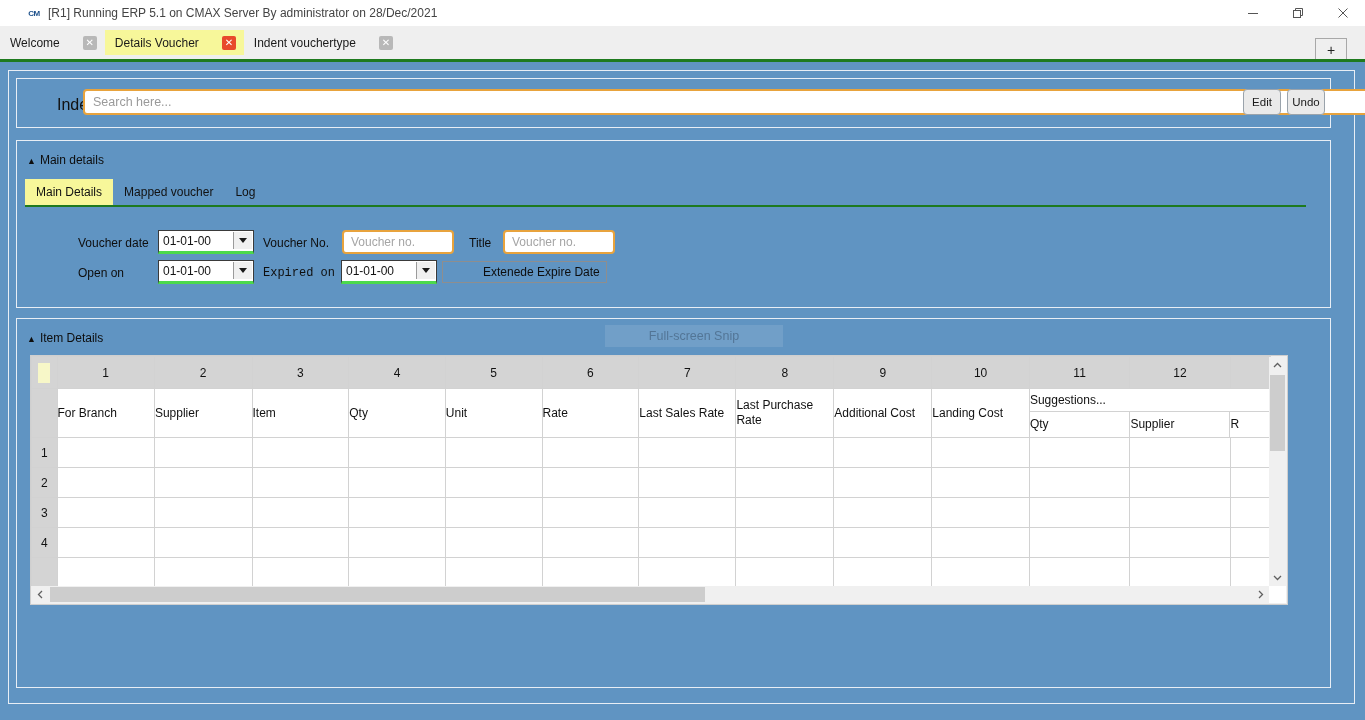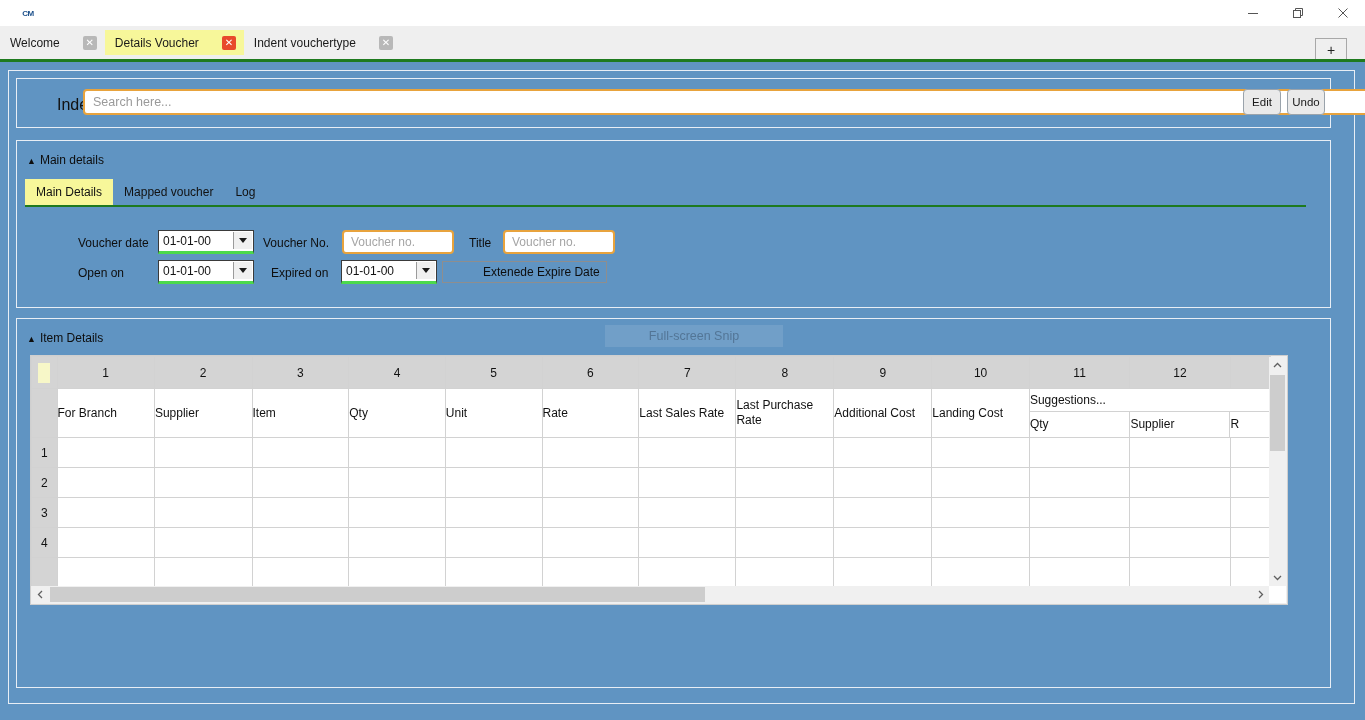--- a/index.html
+++ b/index.html
@@ -12,21 +12,21 @@
   }
   .app { position: relative; width: 1365px; height: 720px; }
 
   
   .titlebar {
     position: absolute; left: 0; top: 0; width: 1365px; height: 26px;
     background: #ffffff;
     display: flex; align-items: center;
   }
   .title-icon {
-    margin-left: 20px; width: 16px; height: 14px;
+    margin-left: 26px; width: 16px; height: 14px;
     font-size: 8px; font-weight: bold; color: #1b4f8a;
     display: flex; align-items: center; justify-content: center;
     letter-spacing: -0.5px;
   }
   .title-text {
     margin-left: 6px; font-size: 12px; color: #444; white-space: nowrap;
   }
   .wincontrols { position: absolute; right: 0; top: 0; display: flex; height: 26px; }
   .winbtn {
     width: 45px; height: 26px; display: flex; align-items: center; justify-content: center;
@@ -223,20 +223,21 @@
   .hs-thumb { position: absolute; top: 1px; left: 18px; width: 655px; height: 15px; background: #cdcdcd; }
   .corner-box { position: absolute; right: 1px; bottom: 1px; width: 17px; height: 17px; background: #ffffff; }
 </style>
 </head>
 <body>
 
 <div class="app">
 
   <div class="titlebar">
     <div class="title-icon">CM</div>
+    <div class="title-text">[R1] Running ERP 5.1 on CMAX Server By administrator on 28/Dec/2021</div>
     <div class="wincontrols">
       <div class="winbtn">
         <svg width="12" height="12" viewBox="0 0 12 12">
             <line x1="1" y1="6.5" x2="11" y2="6.5" stroke="#555" stroke-width="1"></line>
           </svg>
       </div>
       <div class="winbtn">
         <svg width="12" height="12" viewBox="0 0 12 12">
           <rect x="1.5" y="3.5" width="7" height="7" fill="none" stroke="#555" stroke-width="1"></rect>
           <polyline points="3.5,3.5 3.5,1.5 10.5,1.5 10.5,8.5 8.5,8.5" fill="none" stroke="#555" stroke-width="1"></polyline>
@@ -305,21 +306,21 @@
       <div class="txtbox" style="left:486px; top:89px; width:112px;">Voucher no.</div>
 
       <div class="field-label" style="left:61px; top:125px;">Open on</div>
       <div class="combo" style="left:141px; top:119px; width:96px;">
         <span>01-01-00</span>
         <span class="arrowbtn">
             <i></i>
           </span>
       </div>
 
-      <div class="field-label" style="left:254px; top:125px;">Expired on</div>
+      <div class="field-label" style="left:246px; top:125px;font-family:Liberation Mono, monospace;">Expired on</div>
       <div class="combo" style="left:324px; top:119px; width:96px;">
         <span>01-01-00</span>
         <span class="arrowbtn">
             <i></i>
           </span>
       </div>
 
       <div class="linkbtn" style="left:425px; top:120px;padding-left:40px;">Extenede Expire Date</div>
     </div>
 

